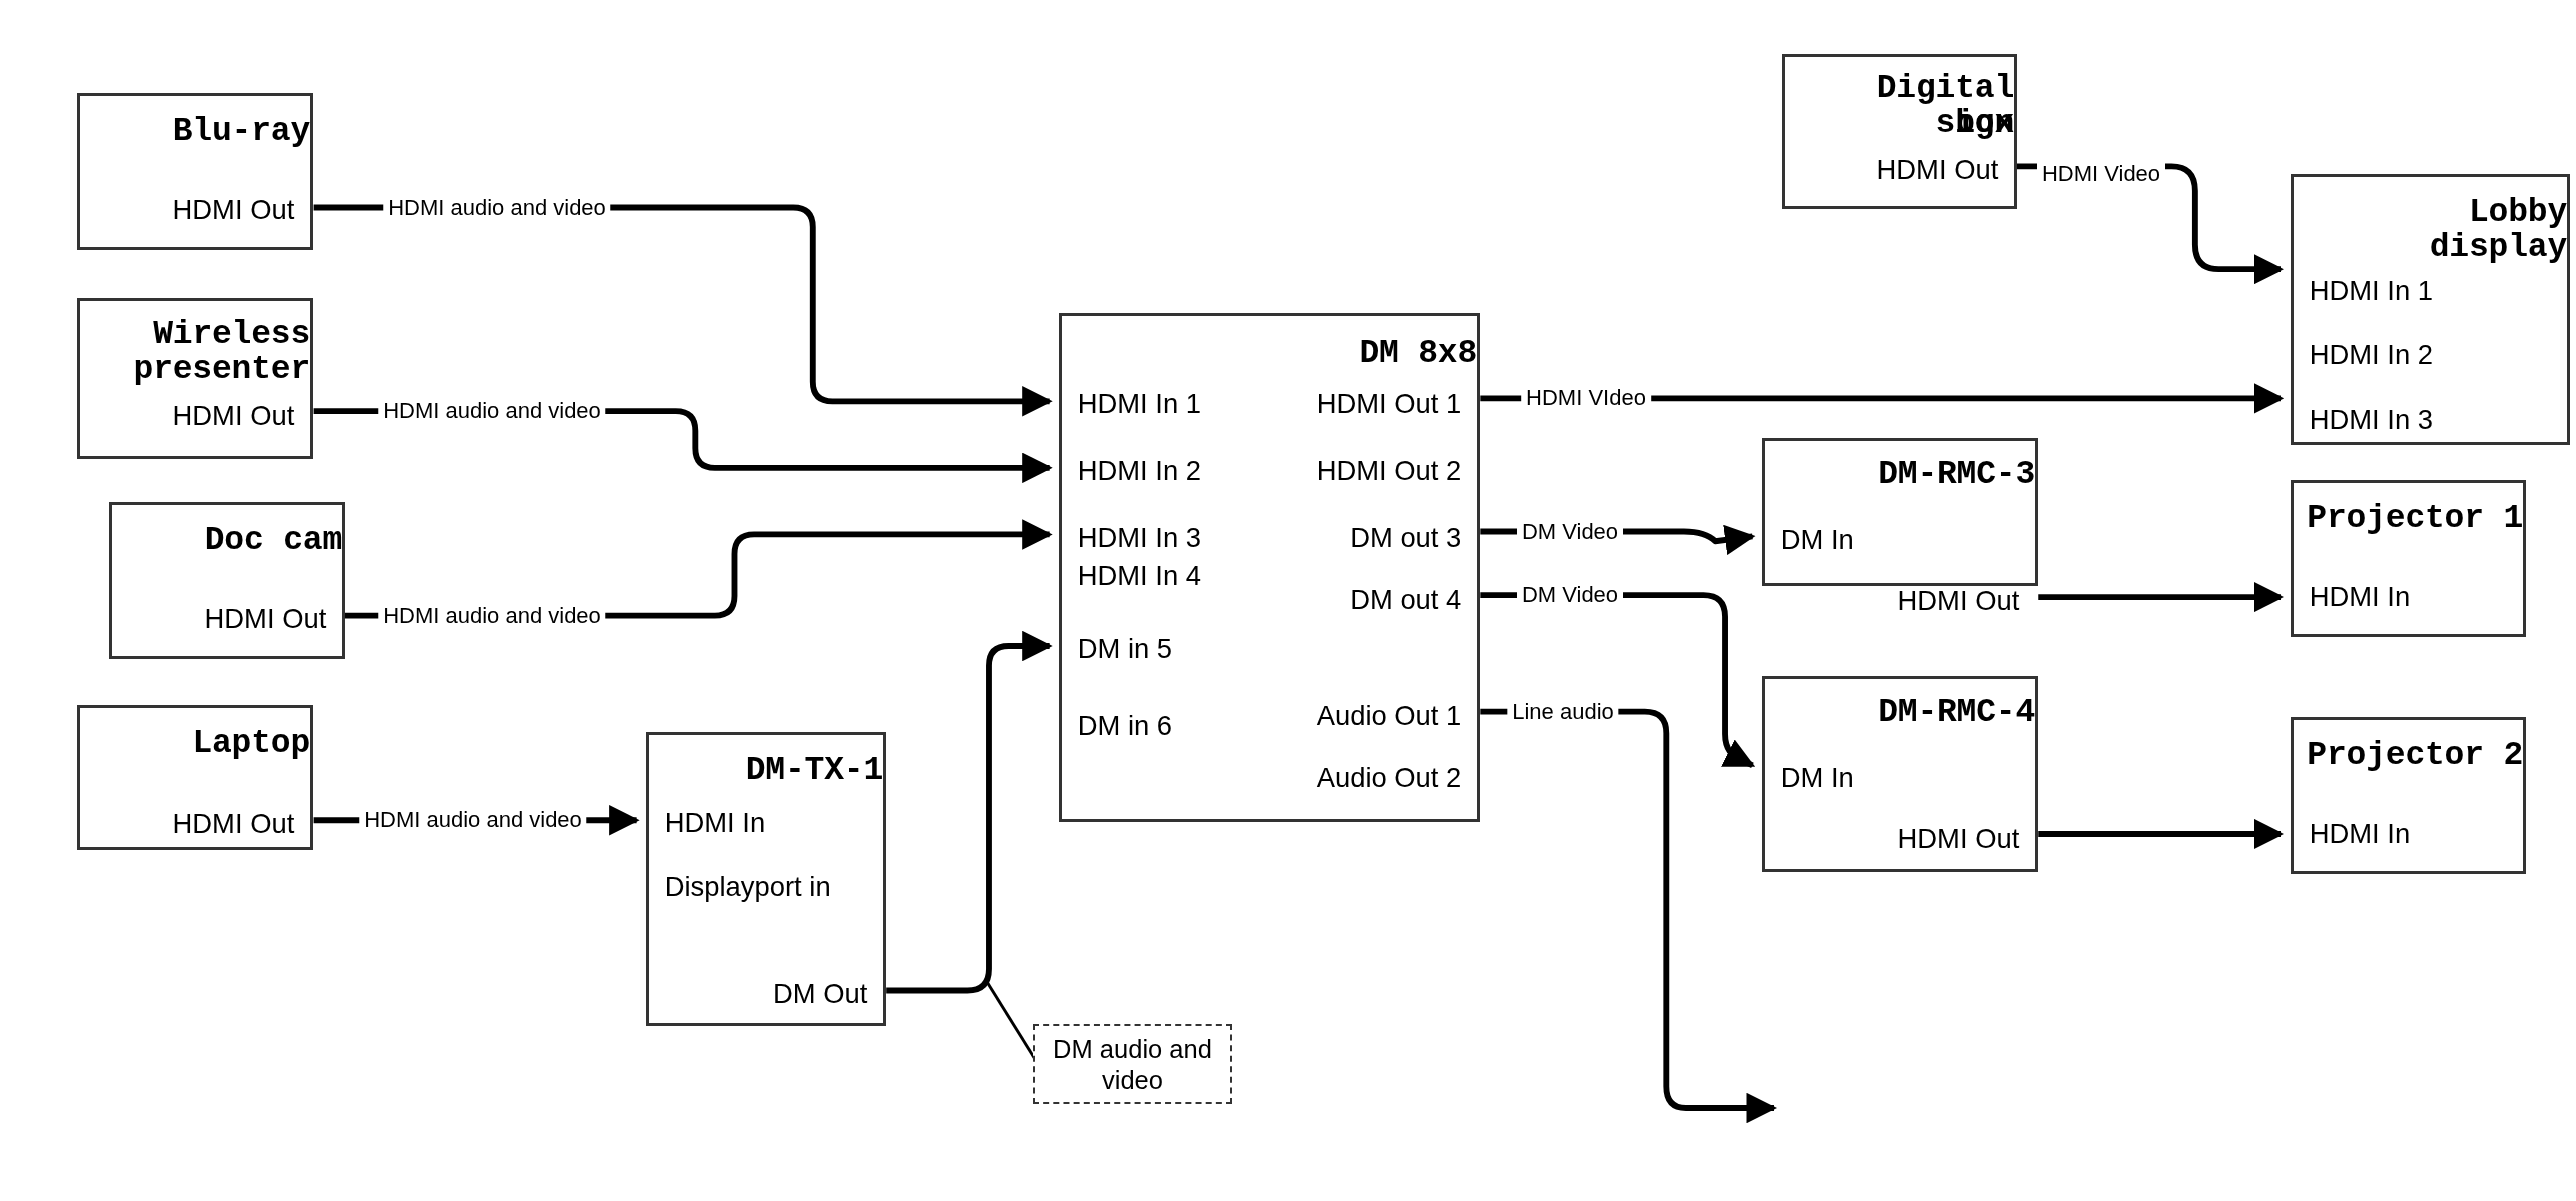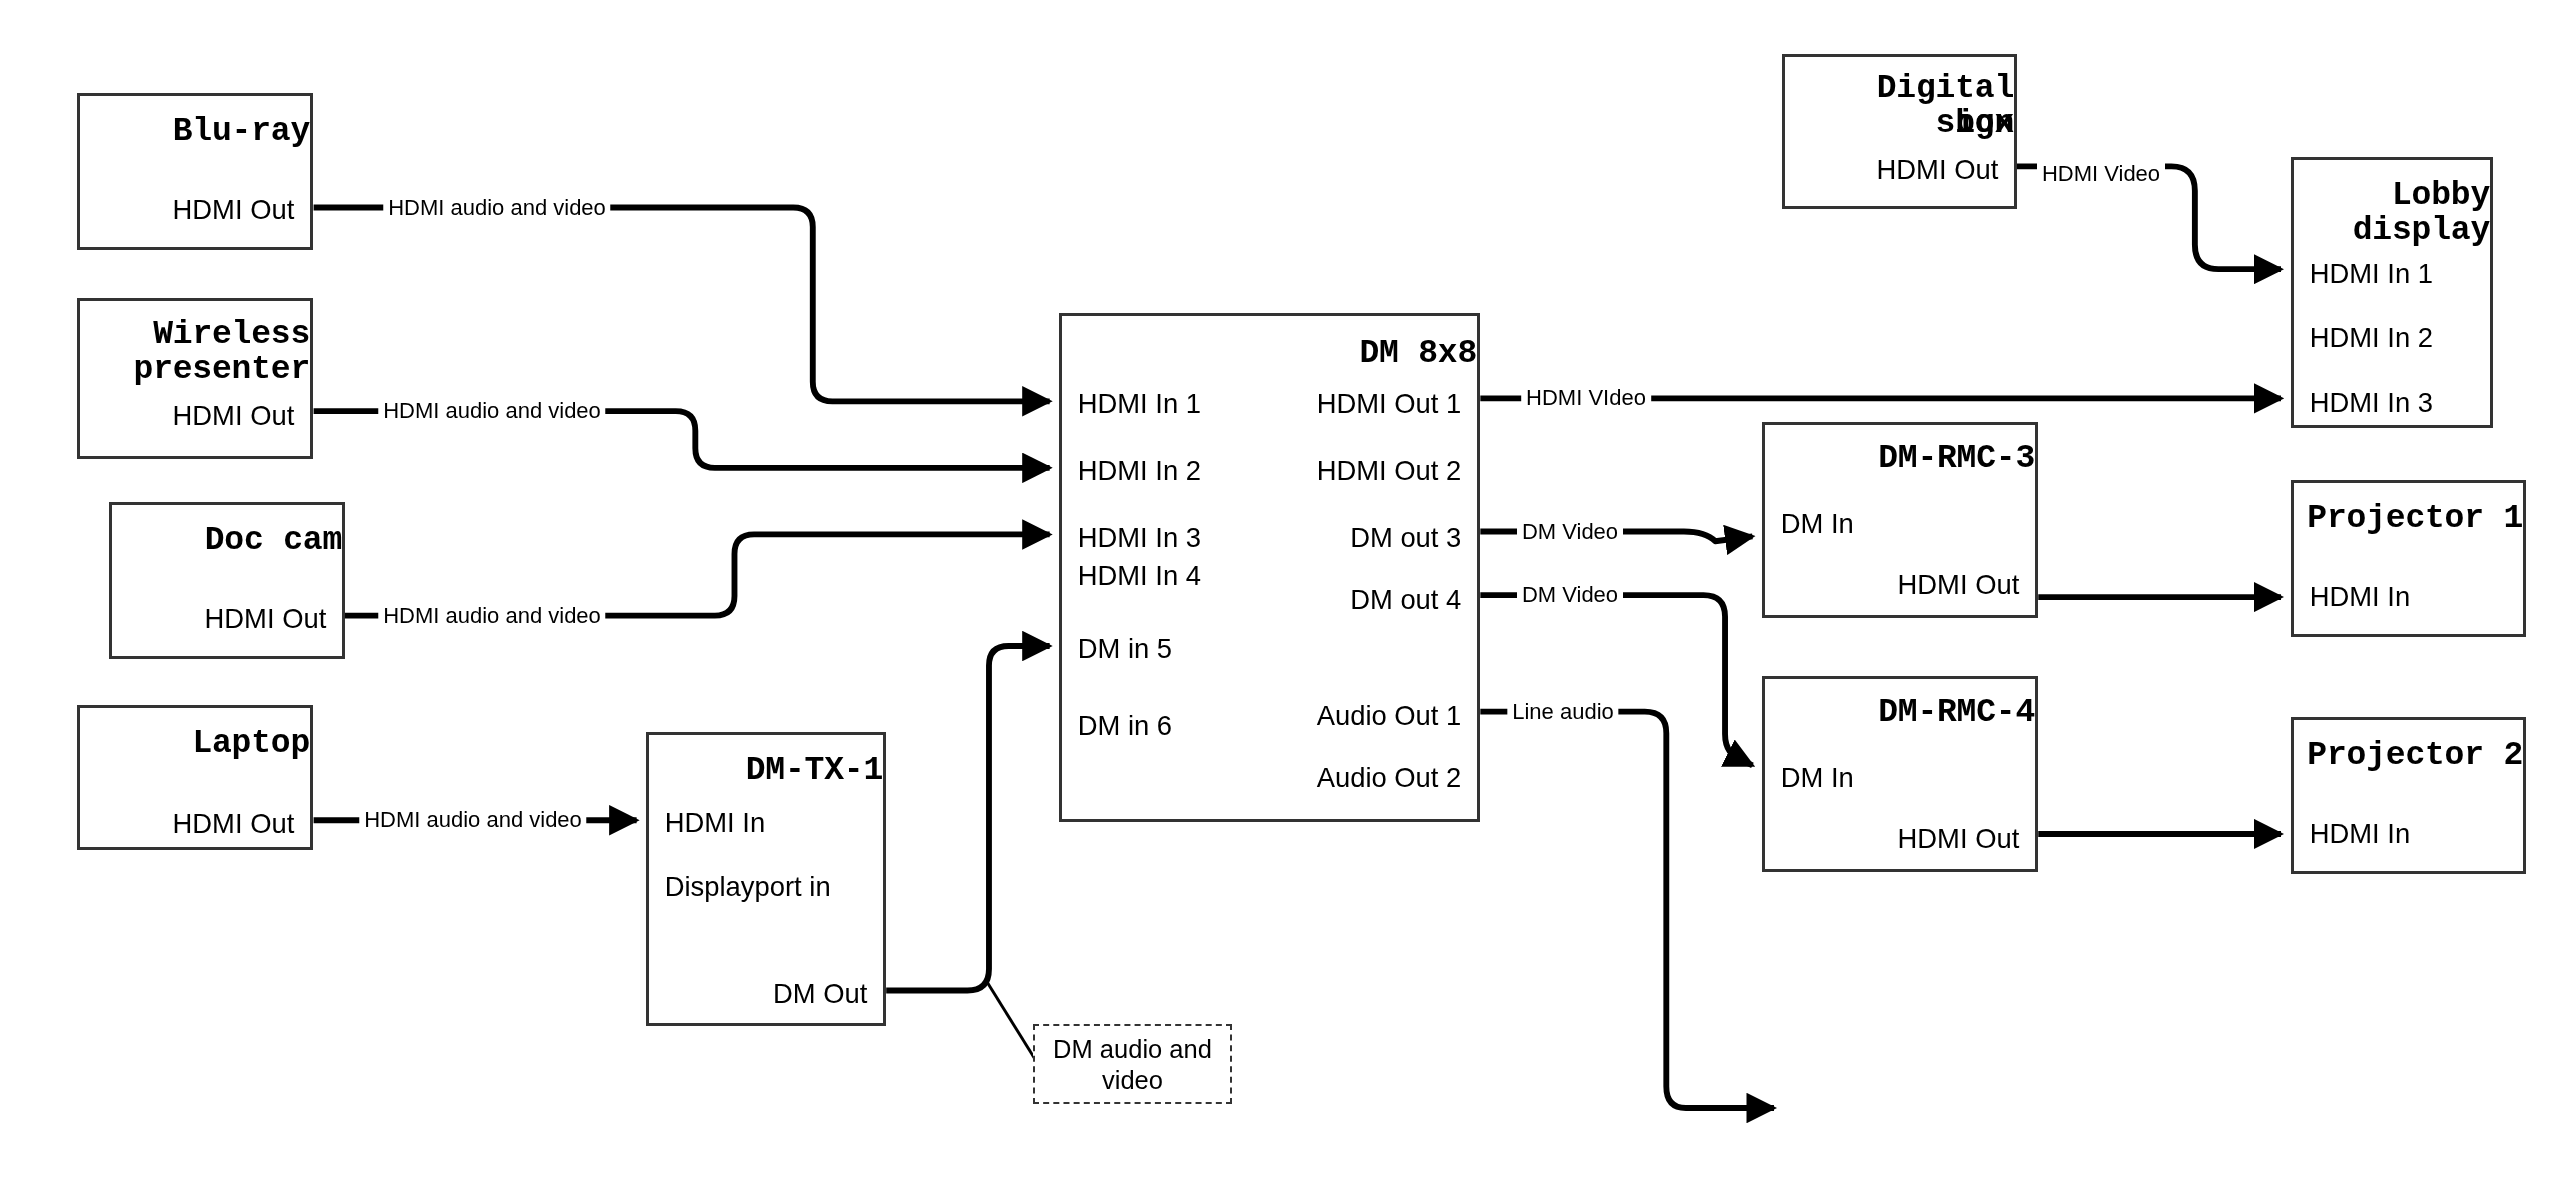--- a/index.html
+++ b/index.html
@@ -163,29 +163,29 @@
     <div class="port right" style="top:384px;">Audio Out 1</div>
     <div class="port right" style="top:446px;">Audio Out 2</div>
   </div>
 
   <div class="node" style="left:1782px; top:54px; width:235px; height:155px;">
     <div class="node-title" style="top:13.7px;">Digital sign</div>
     <div class="node-title" style="top:49px;">box</div>
     <div class="port right" style="top:97px;">HDMI Out</div>
   </div>
 
-  <div class="node" style="left:2291px; top:157px; width:202px; height:271px;">
+  <div class="node" style="left:2291px; top:174px; width:279px; height:271px;">
     <div class="node-title" style="top:17.6px;">Lobby</div>
     <div class="node-title" style="top:53px;">display</div>
     <div class="port left" style="top:98px;">HDMI In 1</div>
     <div class="port left" style="top:162px;">HDMI In 2</div>
     <div class="port left" style="top:227px;">HDMI In 3</div>
   </div>
 
-  <div class="node" style="left:1762px; top:422px; width:276px; height:196px;">
+  <div class="node" style="left:1762px; top:438px; width:276px; height:148px;">
     <div class="node-title" style="top:15.7px;">DM-RMC-3</div>
     <div class="port left" style="top:83px;">DM In</div>
     <div class="port right" style="top:144px;">HDMI Out</div>
   </div>
 
   <div class="node" style="left:1762px; top:676px; width:276px; height:196px;">
     <div class="node-title" style="top:15.7px;">DM-RMC-4</div>
     <div class="port left" style="top:83px;">DM In</div>
     <div class="port right" style="top:144px;">HDMI Out</div>
   </div>

